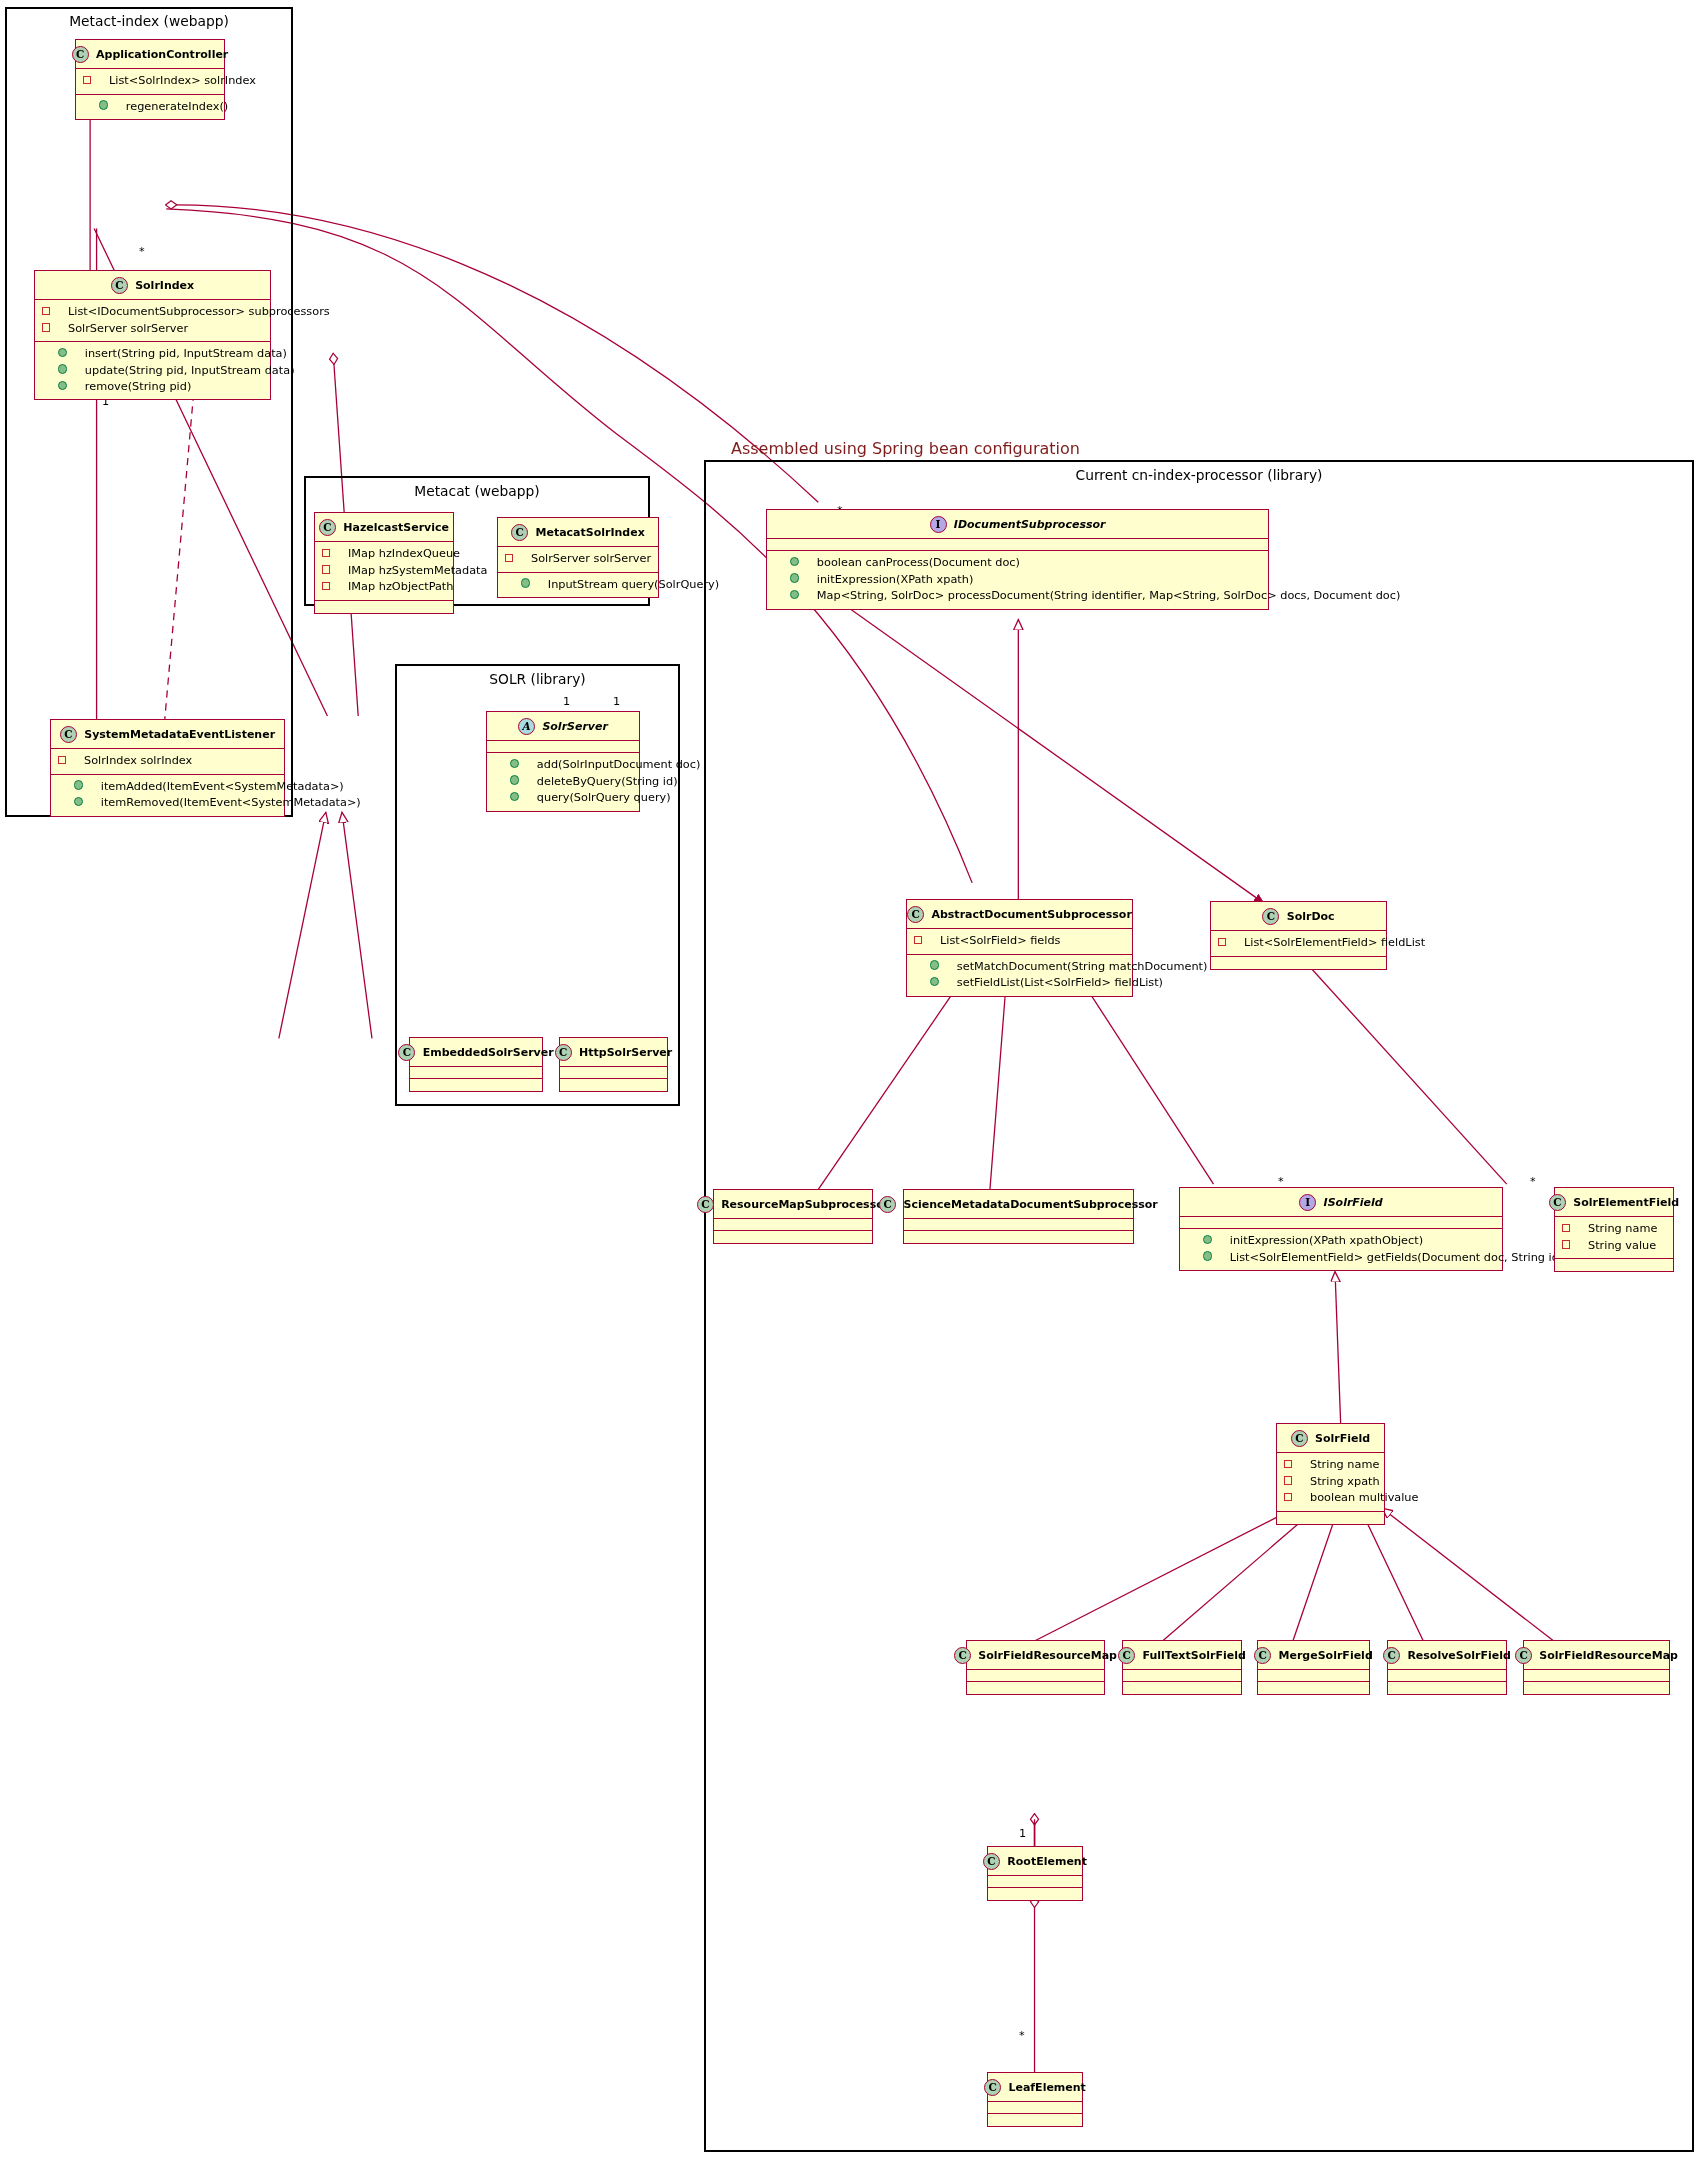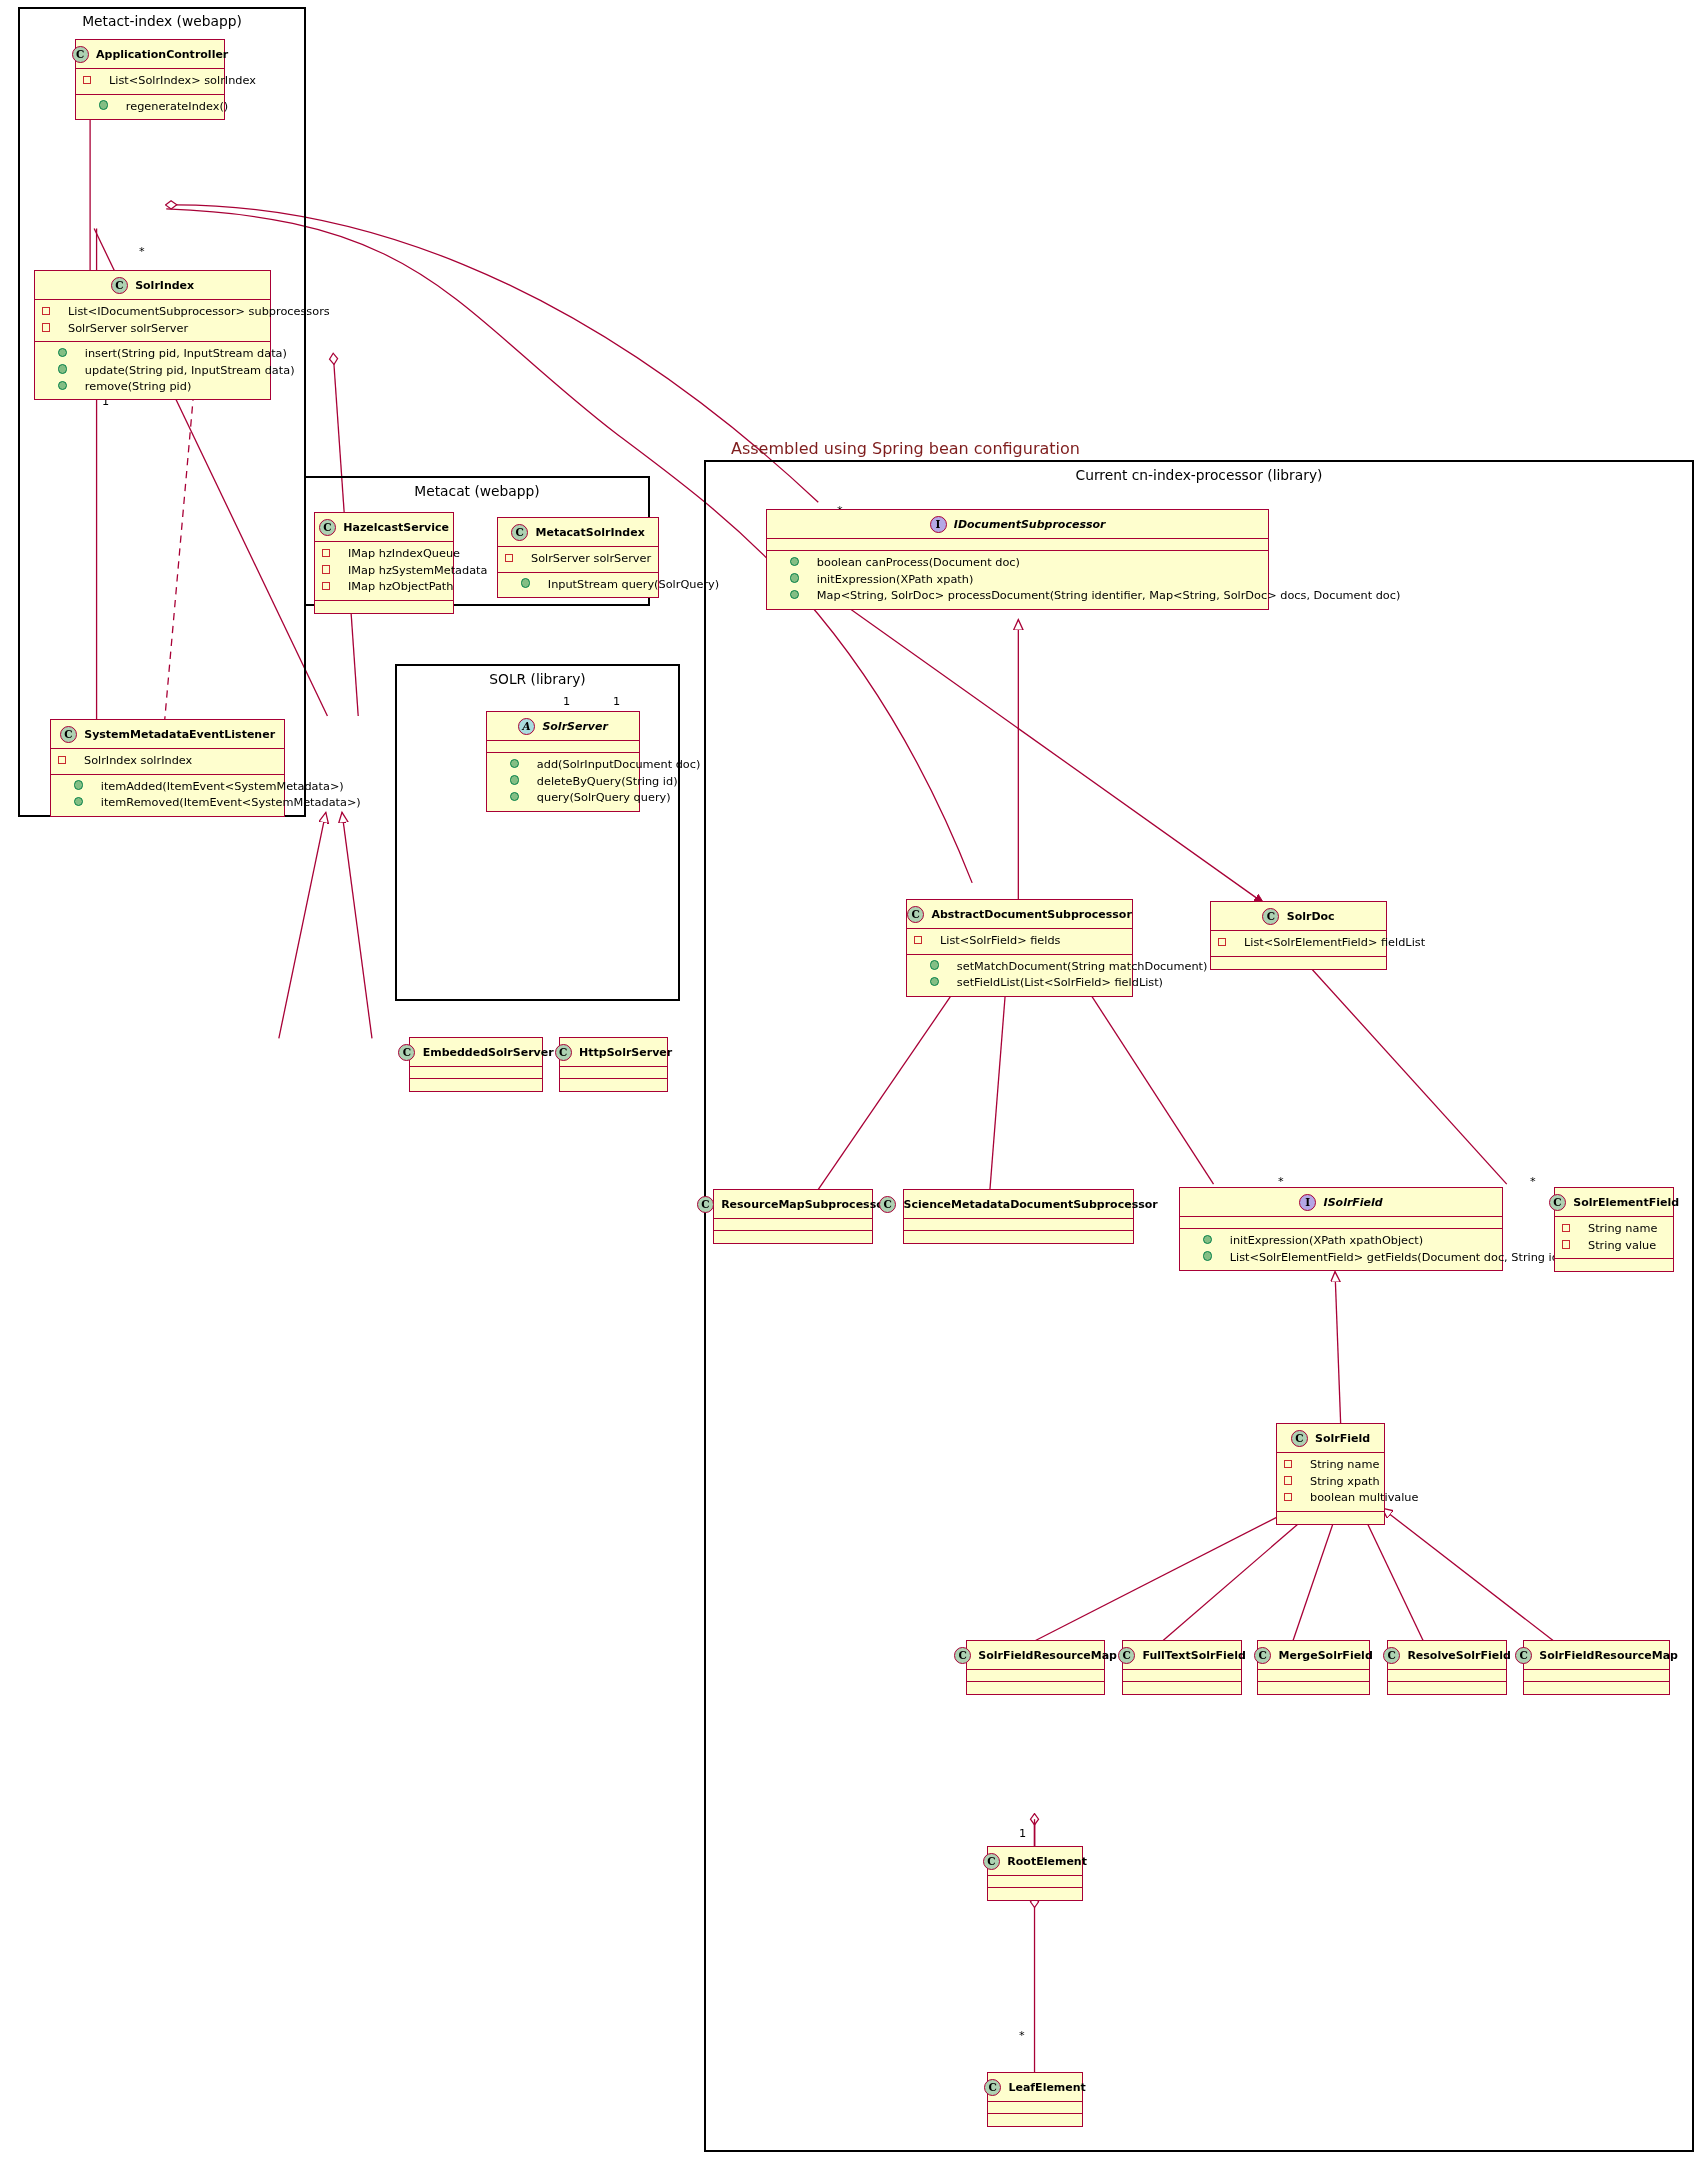--- a/index.html
+++ b/index.html
@@ -205,29 +205,29 @@
       <path d="M 1277 2280 L 1277 2280"></path>
       <path d="M 1277 2246 L 1277 2283"></path>
       <path d="M 1277 2283 L 1277 2283"></path>
       <path d="M 1277 2250 L 1277 2283"></path>
 
       
       <path d="M 1277 2342 L 1277 2560" marker-start="url(#diamondOpen)"></path>
     </g>
   </svg>
 
-  <div class="pkg" style="left:18px; top:6.5px; width:288px; height:810px;">
+  <div class="pkg" style="left:5px; top:6.5px; width:288px; height:810px;">
     <div class="pkg-title">Metact-index (webapp)</div>
   </div>
 
   <div class="pkg" style="left:304px; top:476px; width:346px; height:130px;">
     <div class="pkg-title">Metacat (webapp)</div>
   </div>
 
-  <div class="pkg" style="left:395px; top:664px; width:285px; height:337px;">
+  <div class="pkg" style="left:395px; top:664px; width:285px; height:442px;">
     <div class="pkg-title">SOLR (library)</div>
   </div>
 
   <div class="pkg" style="left:704px; top:460px; width:990px; height:1692px;">
     <div class="pkg-title">Current cn-index-processor (library)</div>
   </div>
 
   <div class="note-label" style="left:731px; top:439px;">Assembled using Spring bean configuration</div>
 
   <div class="mult" style="left:139px; top:245px;">*</div>

